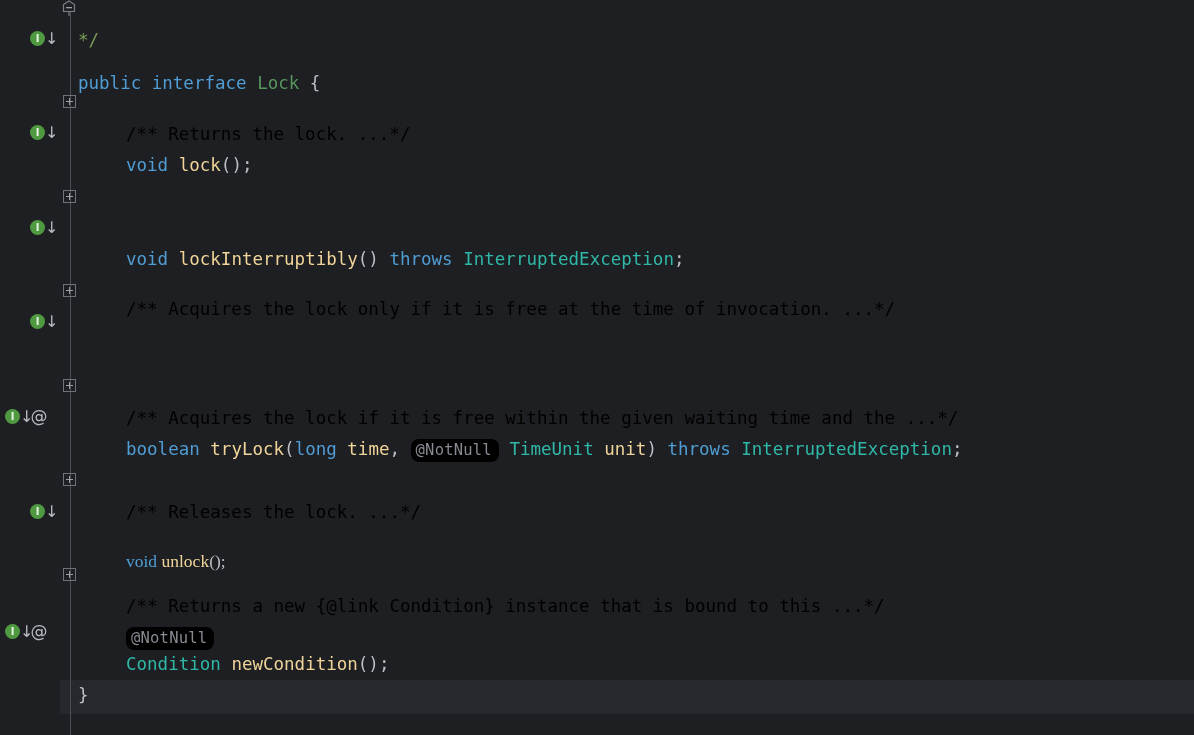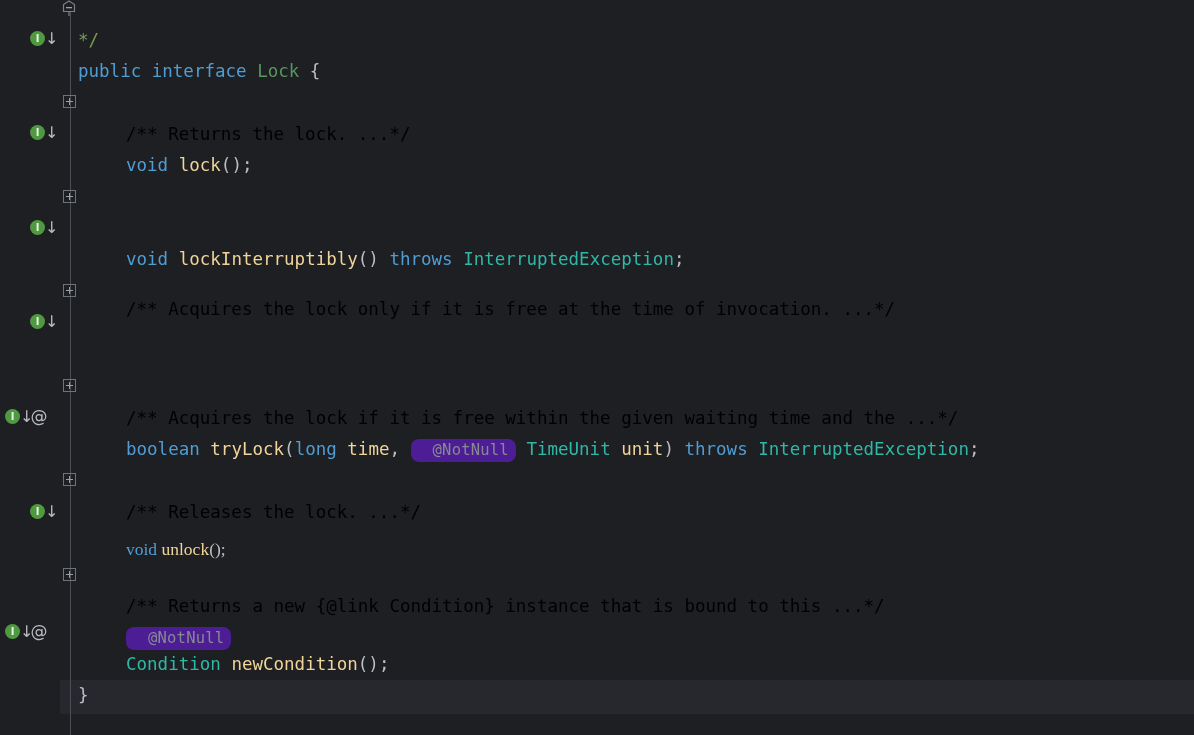--- a/index.html
+++ b/index.html
@@ -82,24 +82,24 @@
   .fold {
     background: #3c3f41;
     color: #939597;
     padding: 2px 0px 3px 0px;
     border-radius: 2px;
     box-decoration-break: clone;
   }
 
   
   .inlay {
-    background: #4c1d95;
+    background: #000000;
     color: #868a91;
     border-radius: 8px;
-    padding: 2px 7px 3px 22px;
+    padding: 2px 7px 3px 5px;
     font-size: 15.5px;
     letter-spacing: 0.2px;
   }
   .inlay-line {
     position: absolute;
     left: 126px;
     font-size: 15.5px;
     line-height: 31px;
   }
 
@@ -230,21 +230,21 @@
   <div class="fold-plus" style="left:63px; top:190px;"></div>
   <div class="fold-plus" style="left:63px; top:284px;"></div>
   <div class="fold-plus" style="left:63px; top:379px;"></div>
   <div class="fold-plus" style="left:63px; top:473px;"></div>
   <div class="fold-plus" style="left:63px; top:568px;"></div>
 
   <div class="row" style="top:-6px;">
     <span class="code"><span class="cmt">*/</span></span>
   </div>
 
-  <div class="row" style="top:25px;">
+  <div class="row" style="top:37px;">
     <span class="code"><span class="kw">public</span><span class="punc"> </span><span class="kw">interface</span><span class="punc"> </span><span class="ifacename">Lock</span><span class="punc"> {</span></span>
   </div>
 
   <div class="row" style="top:88px;">
     <span class="code indent1"><span class="fold">/** Returns the lock. ...*/</span></span>
   </div>
 
   <div class="row" style="top:119px;">
     <span class="code indent1"><span class="kw">void</span><span class="punc"> </span><span class="mname">lock</span><span class="punc">();</span></span>
   </div>
@@ -264,21 +264,21 @@
   </div>
 
   <div class="row" style="top:403px;">
     <span class="code indent1"><span class="kw">boolean</span><span class="punc"> </span><span class="mname">tryLock</span><span class="punc">(</span><span class="kw">long</span><span class="punc"> </span><span class="mname">time</span><span class="punc">, </span><span class="inlay">@NotNull</span><span class="punc"> </span><span class="typ">TimeUnit</span><span class="punc"> </span><span class="mname">unit</span><span class="punc">) </span><span class="kw">throws</span><span class="punc"> </span><span class="typ">InterruptedException</span><span class="punc">;</span></span>
   </div>
 
   <div class="row" style="top:466px;">
     <span class="code indent1"><span class="fold">/** Releases the lock. ...*/</span></span>
   </div>
 
-  <div class="row" style="top:503px;font-family:Liberation Serif, serif;">
+  <div class="row" style="top:515px;font-family:Liberation Serif, serif;">
     <span class="code indent1"><span class="kw">void</span><span class="punc"> </span><span class="mname">unlock</span><span class="punc">();</span></span>
   </div>
 
   <div class="row" style="top:560px;padding-left:28px;">
     <span class="code indent1"><span class="fold">/** Returns a new {@link Condition} instance that is bound to this ...*/</span></span>
   </div>
 
   <div class="row" style="top:592px;">
     <span class="inlay-line"><span class="inlay">@NotNull</span></span>
   </div>

